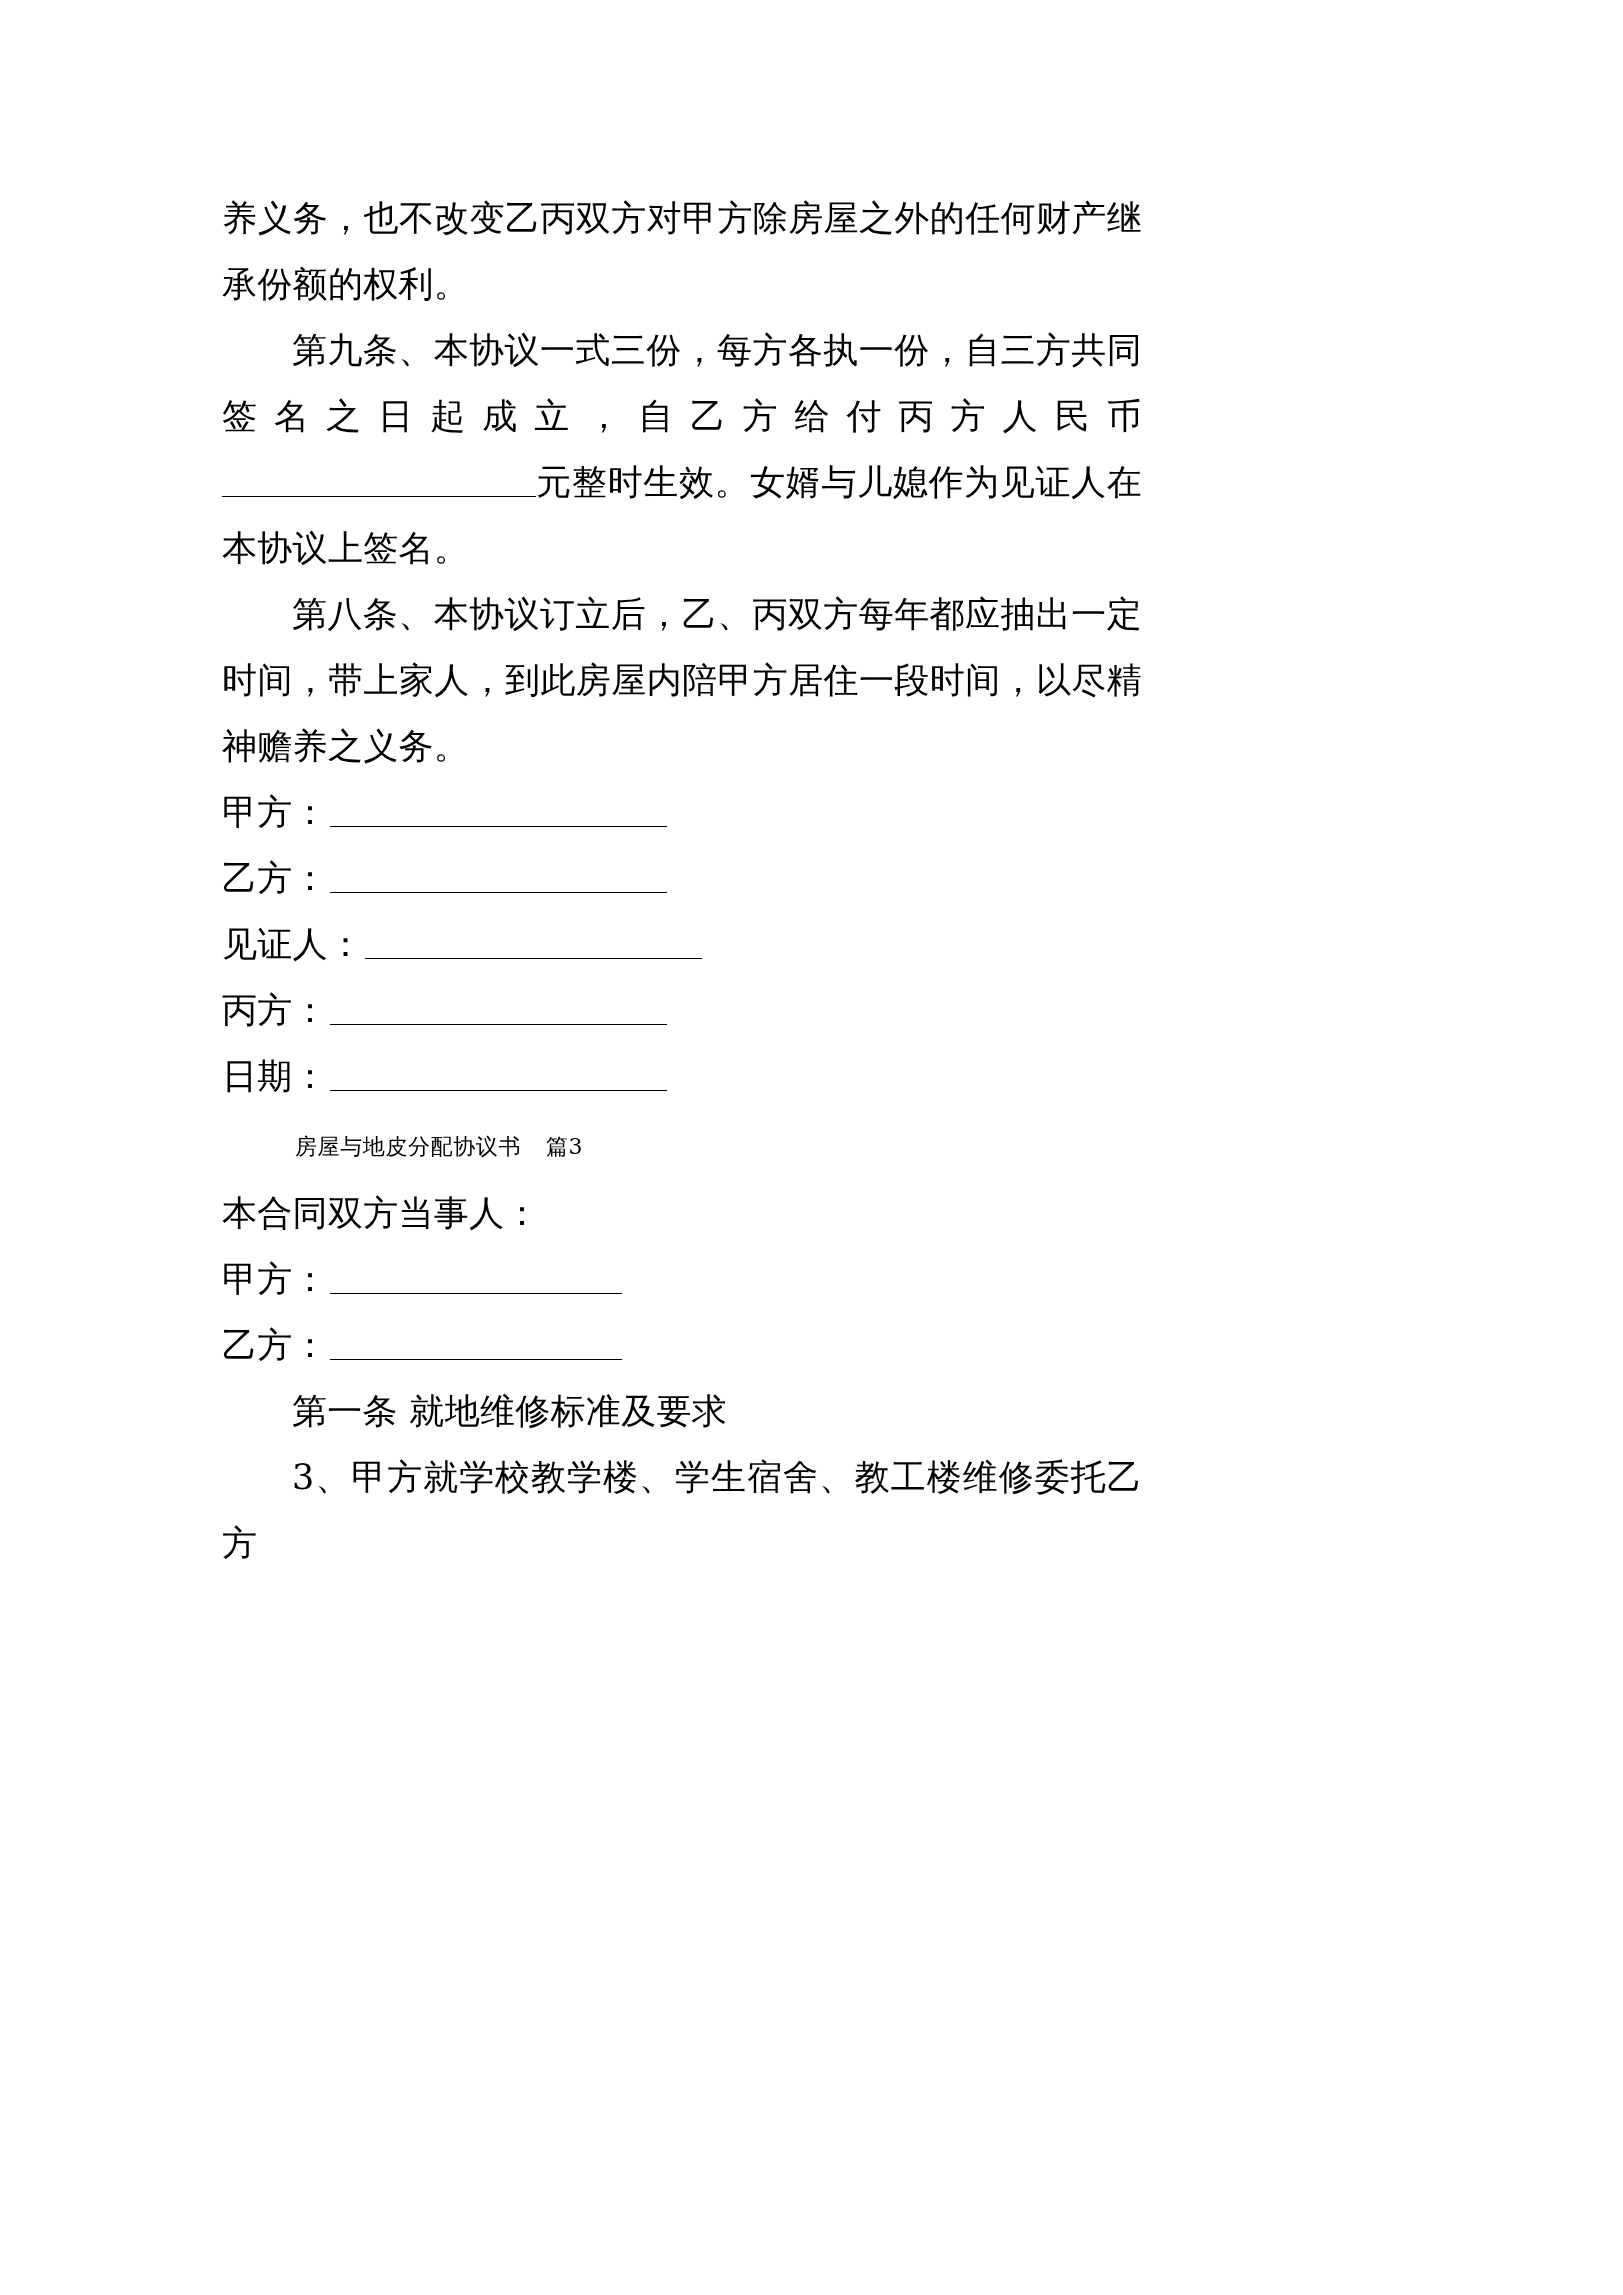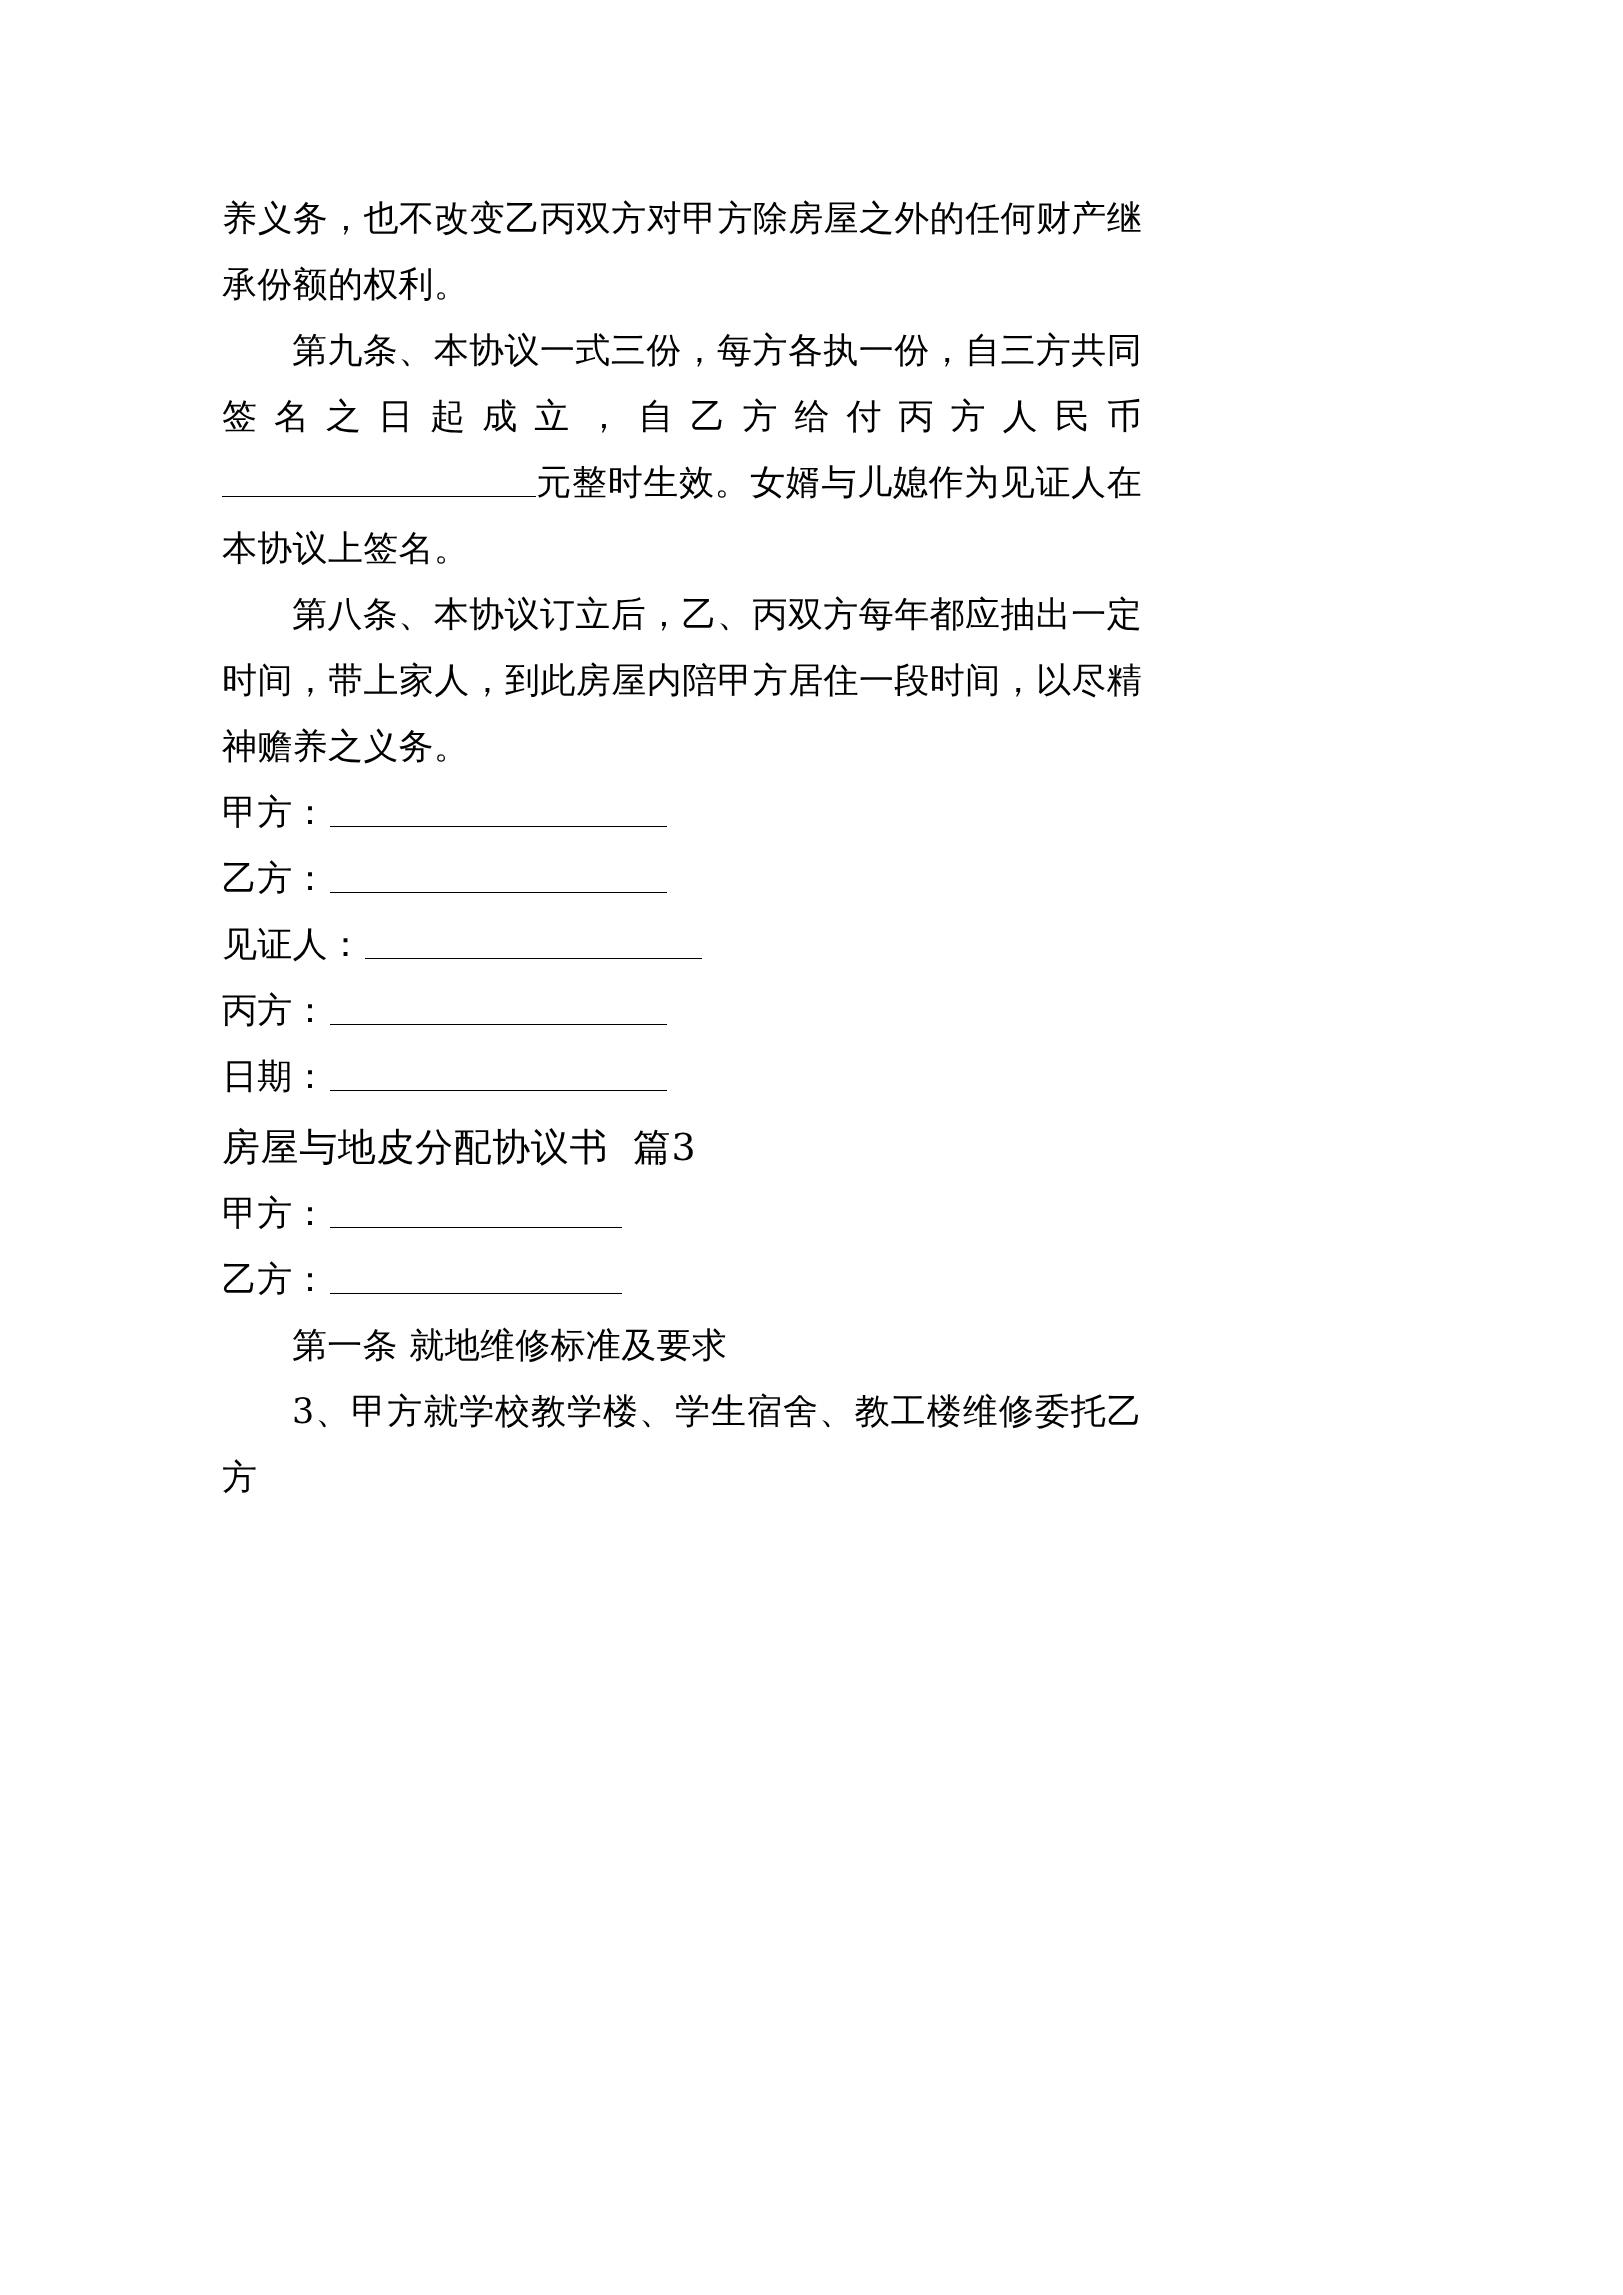--- a/index.html
+++ b/index.html
@@ -51,21 +51,22 @@
     display: inline-block;
     width: 337px;
     border-bottom: 1.7px solid #000;
     vertical-align: -3.4px;
     margin-left: 2.2px;
   }
   .blank-sig.short {
     width: 292px;
   }
   .heading {
-    font-size: 38px;
+    margin-left: 73px;
+    font-size: 22px;
     letter-spacing: 0.6px;
   }
   .heading .num {
     margin-left: 25px;
   }
   .gap-sm { height: 4.5px; }
 </style>
 </head>
 <body>
 
@@ -85,20 +86,21 @@
     <p class="sig-line"><span>见证人：</span><span class="blank-sig"></span></p>
 
     <p class="sig-line"><span>丙方：</span><span class="blank-sig"></span></p>
 
     <p class="sig-line"><span>日期：</span><span class="blank-sig"></span></p>
 
     <div class="gap-sm"></div>
 
     <p class="heading"><span>房屋与地皮分配协议书</span><span class="num">篇3</span></p>
 
+    <p class="sig-line">本合同双方当事人：</p>
 
     <p class="sig-line"><span>甲方：</span><span class="blank-sig short"></span></p>
 
     <p class="sig-line"><span>乙方：</span><span class="blank-sig short"></span></p>
 
 
     <p class="para">第一条 就地维修标准及要求</p>
 
     <p class="para">3、甲方就学校教学楼、学生宿舍、教工楼维修委托乙方</p>
 

